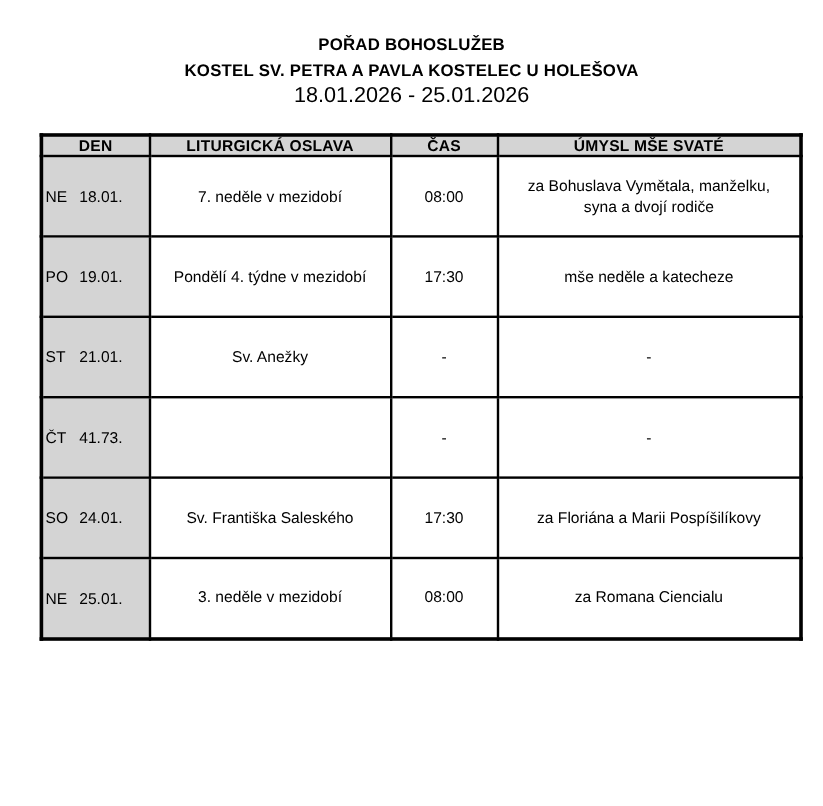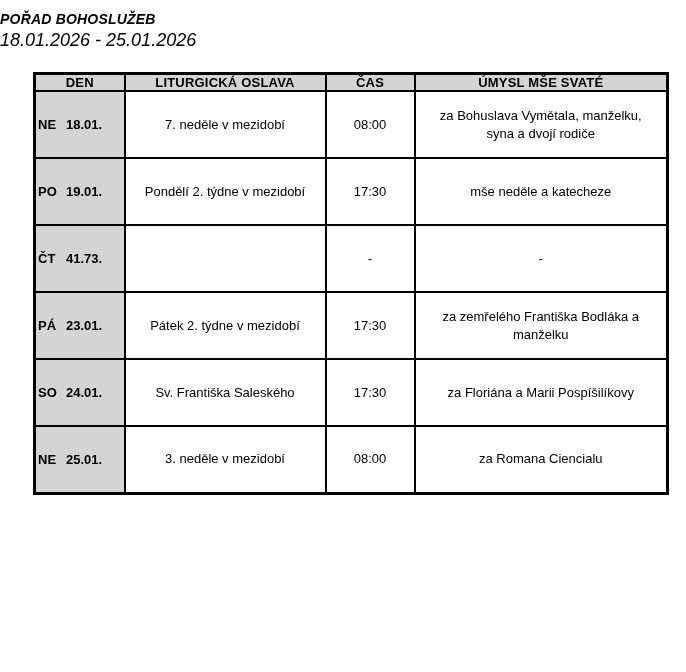--- a/index.html
+++ b/index.html
@@ -12,22 +12,22 @@
   html,body{margin:0;padding:0;}
   body{
     width:686px;
     height:672px;
     background:#ffffff;
     color:var(--text);
     font-family:"Liberation Sans", sans-serif;
     overflow:hidden;
   }
   .titles{
-    padding-top:9px;
-    font-style:italic;
+    text-align:center;
+    padding-top:27px;
   }
   .title-line{
     font-size:14px;
     font-weight:bold;
     line-height:21px;
     letter-spacing:0.2px;
   }
   .date-line{
     font-size:18px;
     font-weight:normal;
@@ -55,21 +55,21 @@
     background:var(--header-bg);
     height:14px;
     font-weight:bold;
     text-align:center;
     padding:0 2px;
     letter-spacing:0.2px;
   }
   tbody tr{height:67px;}
   td.day-cell{
     background:var(--day-bg);
-    font-weight:bold;
+    font-weight:normal;
     font-size:14px;
     text-align:left;
     padding-left:2px;
     white-space:nowrap;
   }
   .day-abbr{
     display:inline-block;
     min-width:28px;
   }
   td.celebration-cell,
@@ -79,20 +79,21 @@
     padding:0 10px;
     line-height:18px;
   }
   td.time-cell{padding:0 14px;}
 </style>
 </head>
 <body>
 
 <div class="titles">
   <div class="title-line">POŘAD BOHOSLUŽEB</div>
+  <div class="title-line">KOSTEL SV. PETRA A PAVLA KOSTELEC U HOLEŠOVA</div>
   <div class="date-line">18.01.2026 - 25.01.2026</div>
 </div>
 
 <table class="schedule">
   <colgroup>
     <col class="c-day">
       <col class="c-celebration">
       <col class="c-time">
       <col class="c-intention">
   </colgroup>
@@ -111,44 +112,44 @@
     </td>
     <td class="celebration-cell">7. neděle v mezidobí</td>
     <td class="time-cell">08:00</td>
     <td class="intention-cell">za Bohuslava Vymětala, manželku, syna a dvojí rodiče</td>
   </tr>
 
   <tr>
     <td class="day-cell">
       <span class="day-abbr">PO</span><span class="day-date">19.01.</span>
     </td>
-    <td class="celebration-cell">Pondělí 2. týdne v mezidobí</td>
+    <td class="celebration-cell">Pondělí 4. týdne v mezidobí</td>
     <td class="time-cell">17:30</td>
     <td class="intention-cell">mše neděle a katecheze</td>
   </tr>
 
 
+  <tr>
+    <td class="day-cell">
+      <span class="day-abbr">ST</span><span class="day-date">21.01.</span>
+    </td>
+    <td class="celebration-cell">Sv. Anežky</td>
+    <td class="time-cell">-</td>
+    <td class="intention-cell">-</td>
+  </tr>
 
   <tr>
     <td class="day-cell">
       <span class="day-abbr">ČT</span><span class="day-date">41.73.</span>
     </td>
     <td class="celebration-cell"></td>
     <td class="time-cell">-</td>
     <td class="intention-cell">-</td>
   </tr>
 
-  <tr>
-    <td class="day-cell">
-      <span class="day-abbr">PÁ</span><span class="day-date">23.01.</span>
-    </td>
-    <td class="celebration-cell">Pátek 2. týdne v mezidobí</td>
-    <td class="time-cell">17:30</td>
-    <td class="intention-cell">za zemřelého Františka Bodláka a manželku</td>
-  </tr>
 
   <tr>
     <td class="day-cell">
       <span class="day-abbr">SO</span><span class="day-date">24.01.</span>
     </td>
     <td class="celebration-cell">Sv. Františka Saleského</td>
     <td class="time-cell">17:30</td>
     <td class="intention-cell">za Floriána a Marii Pospíšilíkovy</td>
   </tr>
 

